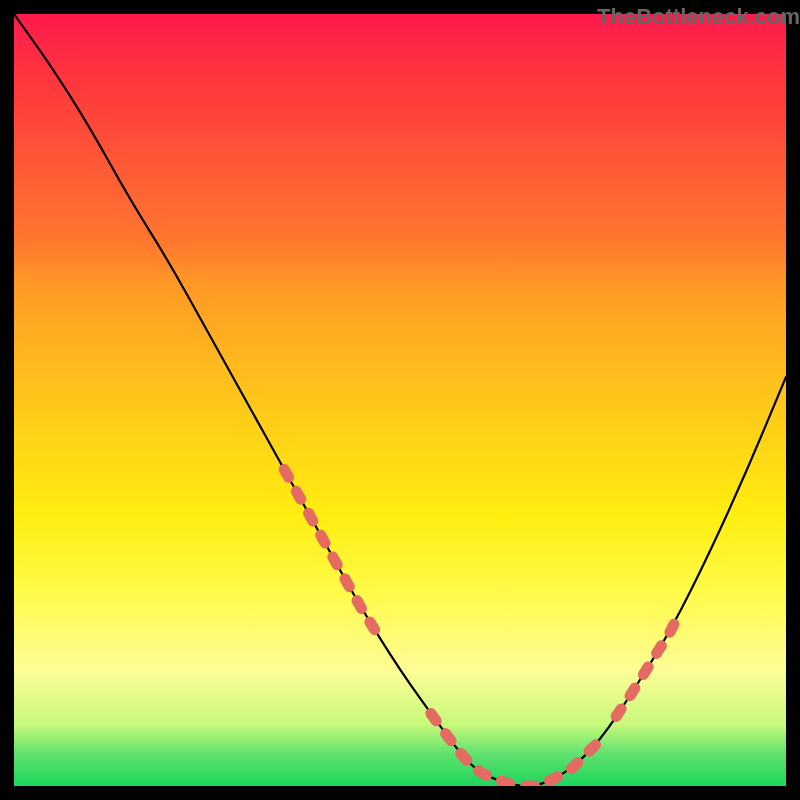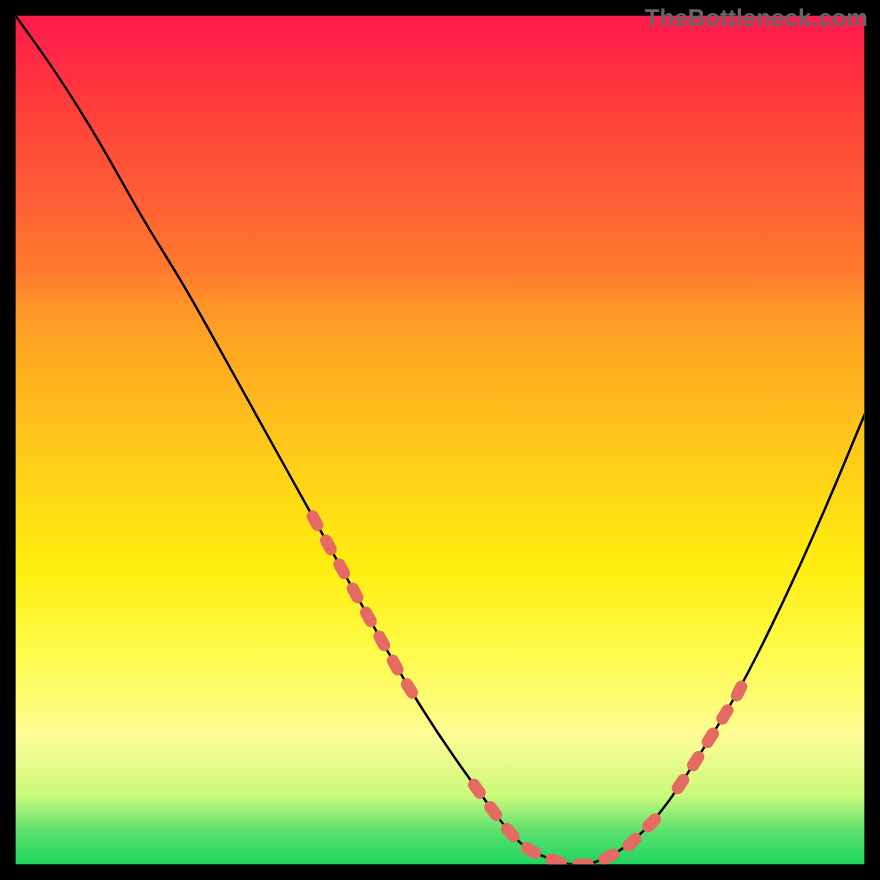--- a/index.html
+++ b/index.html
@@ -7,21 +7,21 @@
     padding: 0;
     width: 800px;
     height: 800px;
     background: #000;
     position: relative;
     font-family: Arial, Helvetica, sans-serif;
   }
   .watermark {
     position: absolute;
     top: 4px;
-    right: 11px;
+    right: 0;
     color: #666;
     font-size: 22px;
     font-weight: bold;
     z-index: 10;
   }
   .plot-area {
     position: absolute;
     left: 14px;
     top: 14px;
     width: 772px;

